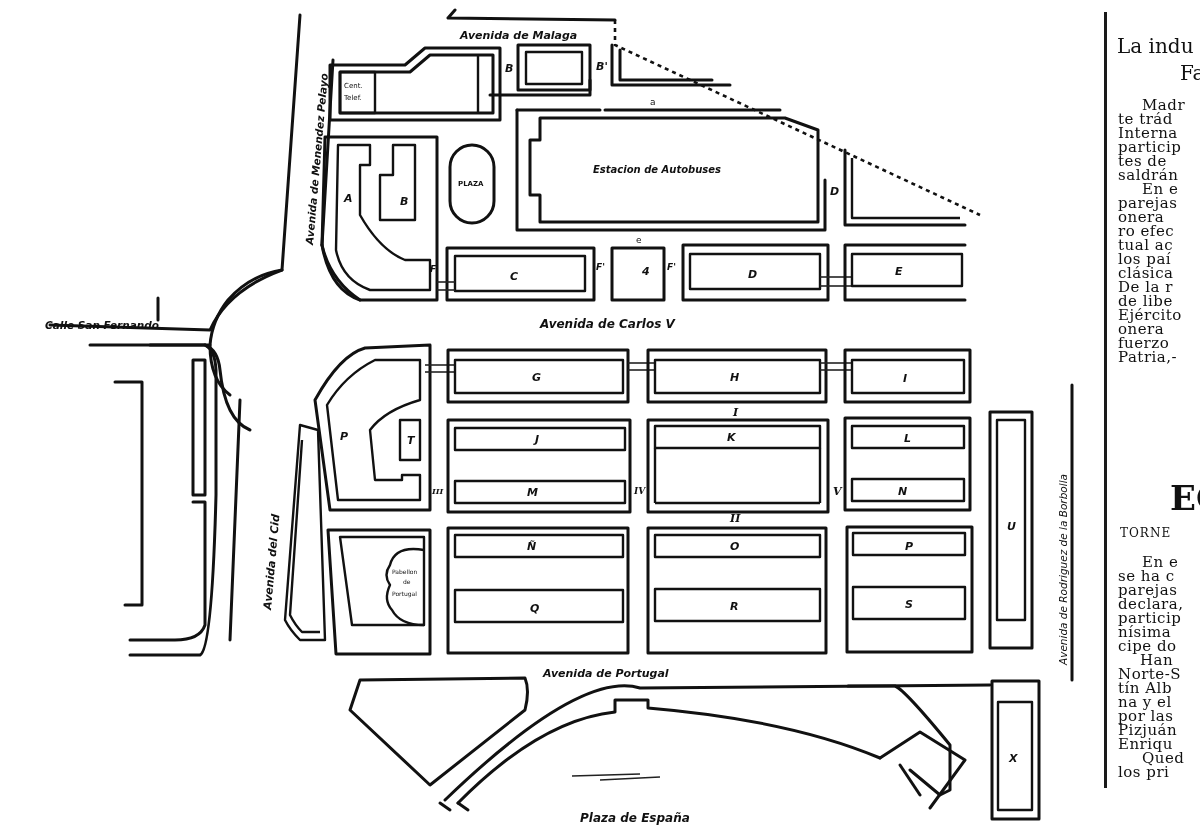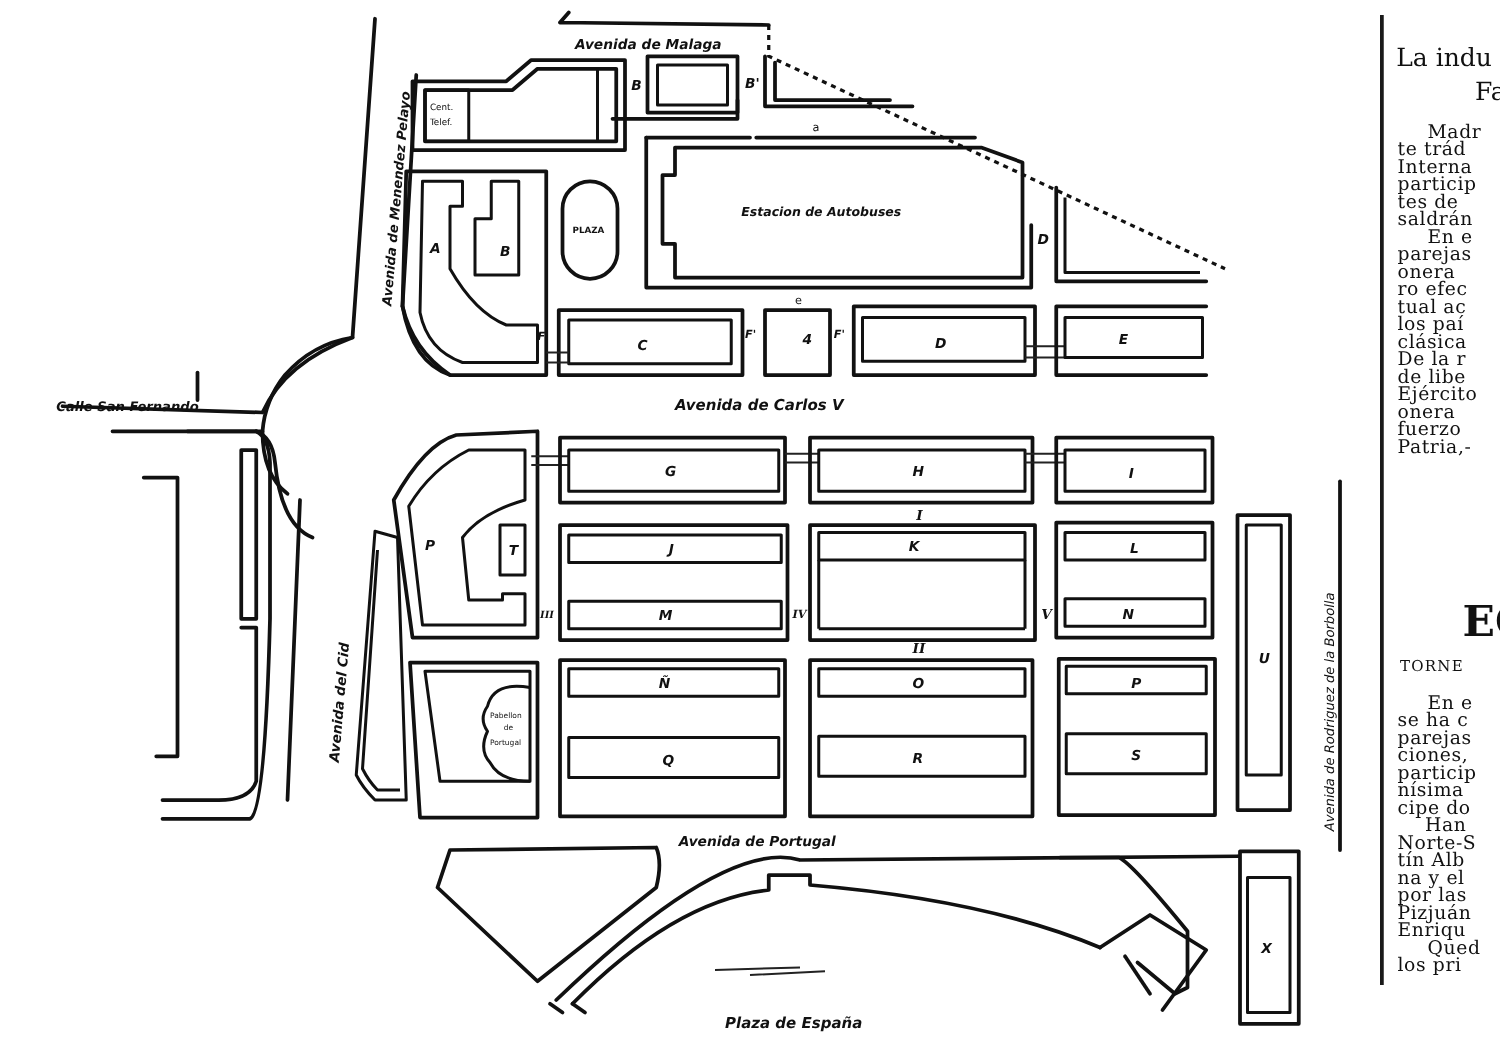--- a/index.html
+++ b/index.html
@@ -279,21 +279,21 @@
   <div class="txt body" style="top:310px">onera</div>
   <div class="txt body" style="top:324px">fuerzo</div>
   <div class="txt body" style="top:338px">Patria,-</div>
 
   <div class="txt big" style="top:468px;left:70px">EC</div>
   <div class="txt sub" style="top:514px;left:20px">TORNE</div>
 
   <div class="txt body" style="top:543px;left:42px">En e</div>
   <div class="txt body" style="top:557px">se ha c</div>
   <div class="txt body" style="top:571px">parejas</div>
-  <div class="txt body" style="top:585px">ciones,</div>
+  <div class="txt body" style="top:585px">declara,</div>
   <div class="txt body" style="top:599px">particip</div>
   <div class="txt body" style="top:613px">nísima</div>
   <div class="txt body" style="top:627px">cipe do</div>
   <div class="txt body" style="top:641px;left:40px">Han</div>
   <div class="txt body" style="top:655px">Norte-S</div>
   <div class="txt body" style="top:669px">tín Alb</div>
   <div class="txt body" style="top:683px">na y el</div>
   <div class="txt body" style="top:697px">por las</div>
   <div class="txt body" style="top:711px">Pizjuán</div>
   <div class="txt body" style="top:725px">Enriqu</div>

